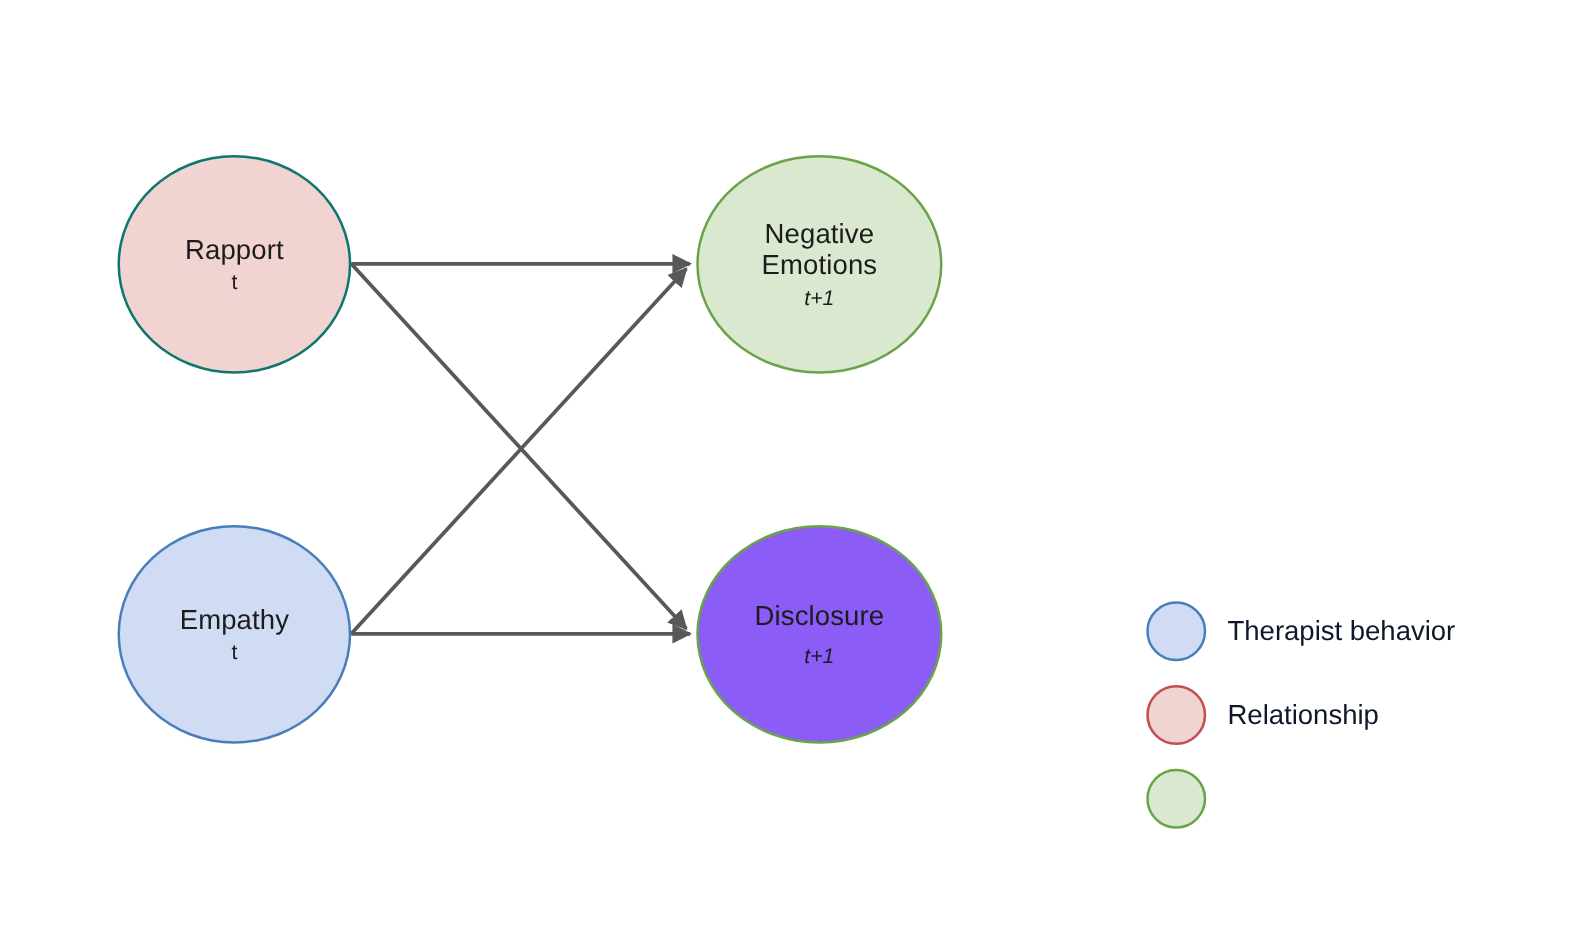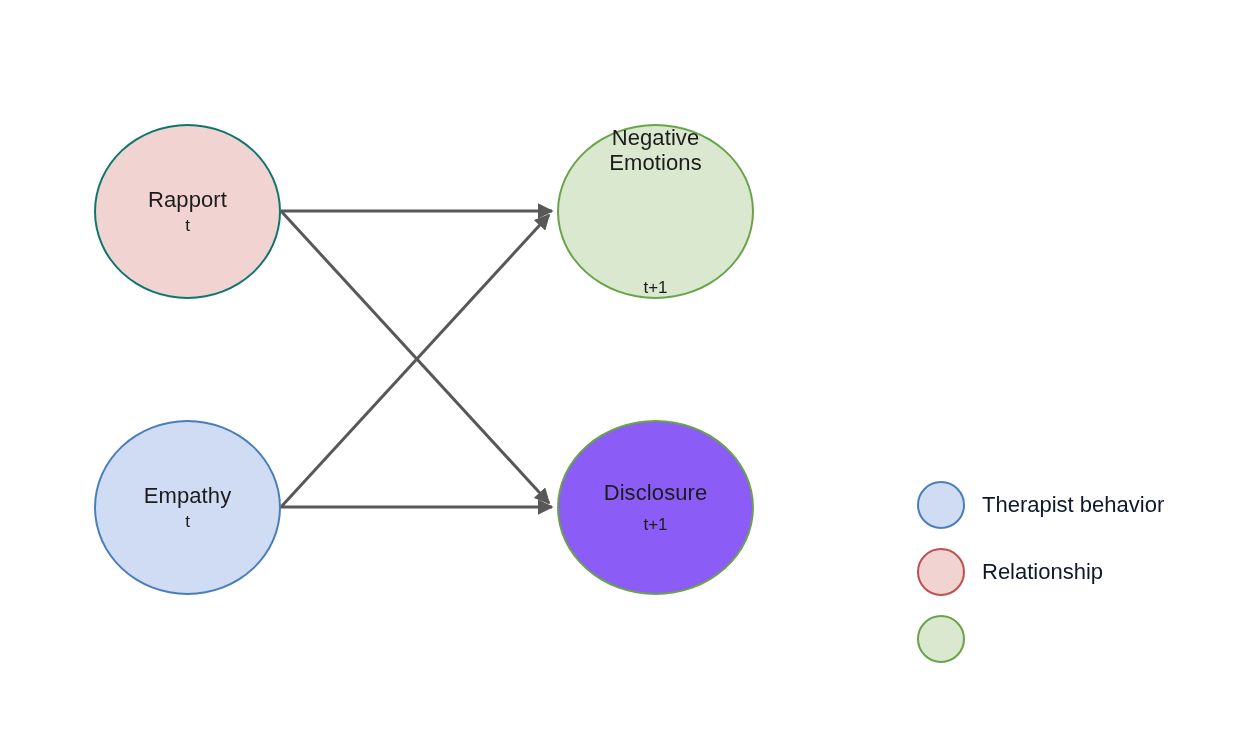--- a/index.html
+++ b/index.html
@@ -66,30 +66,29 @@
     width: 187px; height: 175px;
     background: #cfdcf3;
     border: 2px solid #4a7ebb;
     text-align: right;
   }
   .node-negative {
     left: 557px; top: 124px;
     width: 197px; height: 175px;
     background: #dbe8d0;
     border: 2px solid #6aa349;
-    justify-content: space-between;
   }
   .node-disclosure {
     left: 557px; top: 420px;
     width: 197px; height: 175px;
     background: #8b5cf6;
     border: 2px solid #6aa349;
   }
   .node-negative .node-time,
-  .node-disclosure .node-time { margin-top: 4px; }
+  .node-disclosure .node-time { margin-top: 4px; font-style: italic; }
   .node-disclosure .node-time { margin-top: 10px; }
 
   
   .legend {
     position: absolute;
     left: 917px;
     top: 481px;
   }
   .legend-row {
     display: flex;

